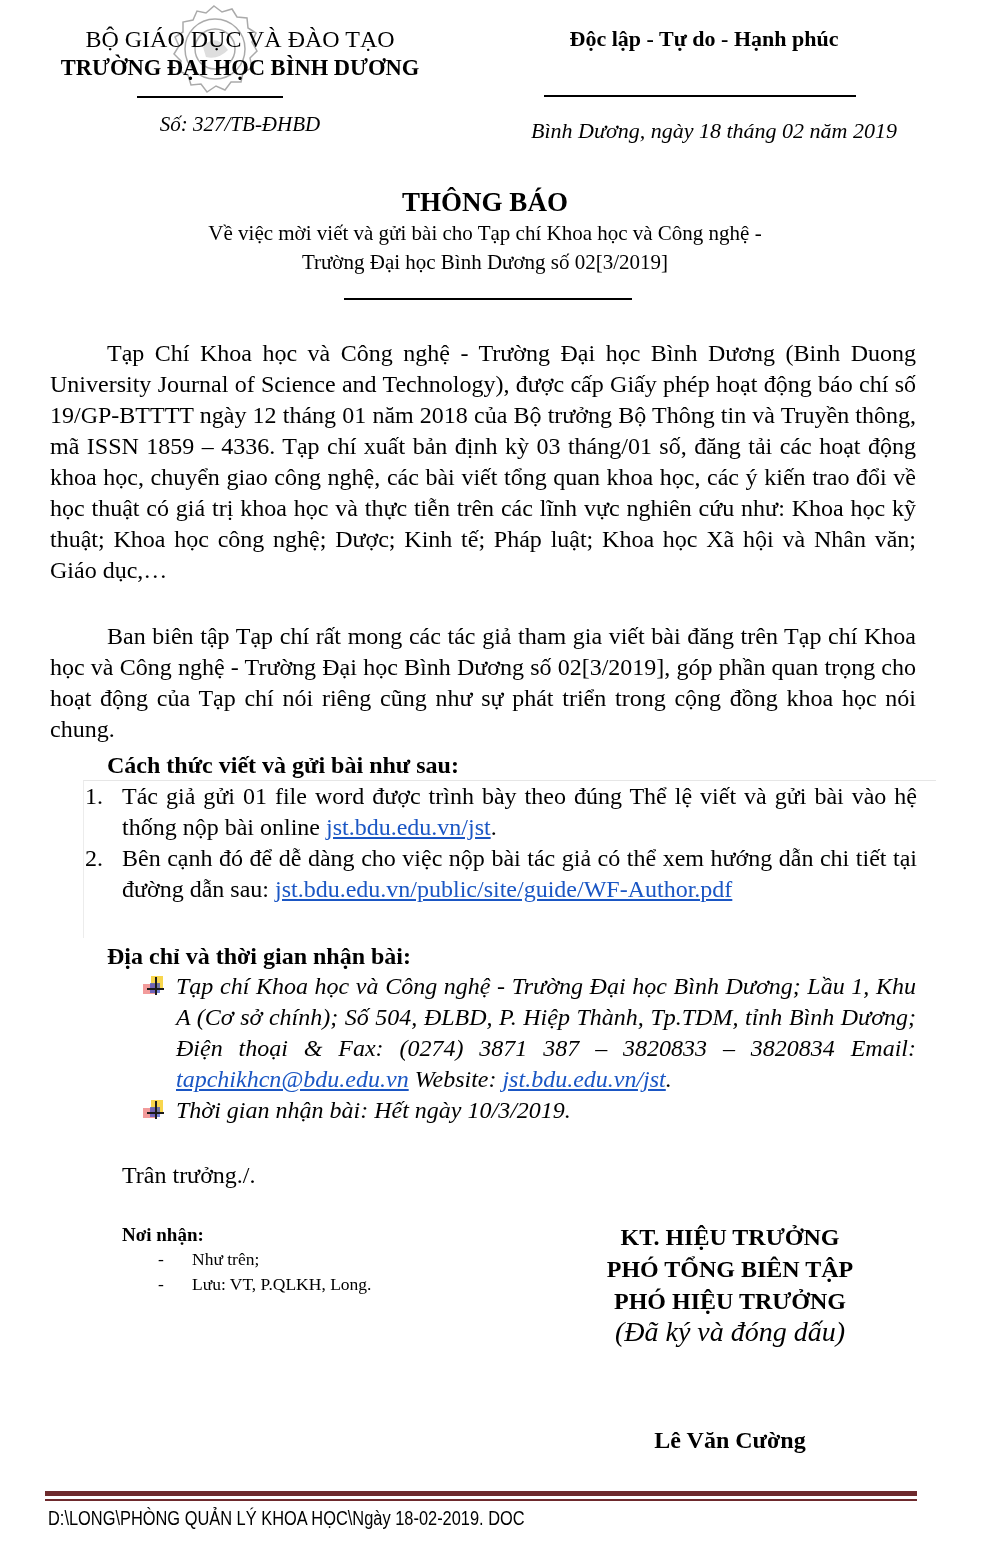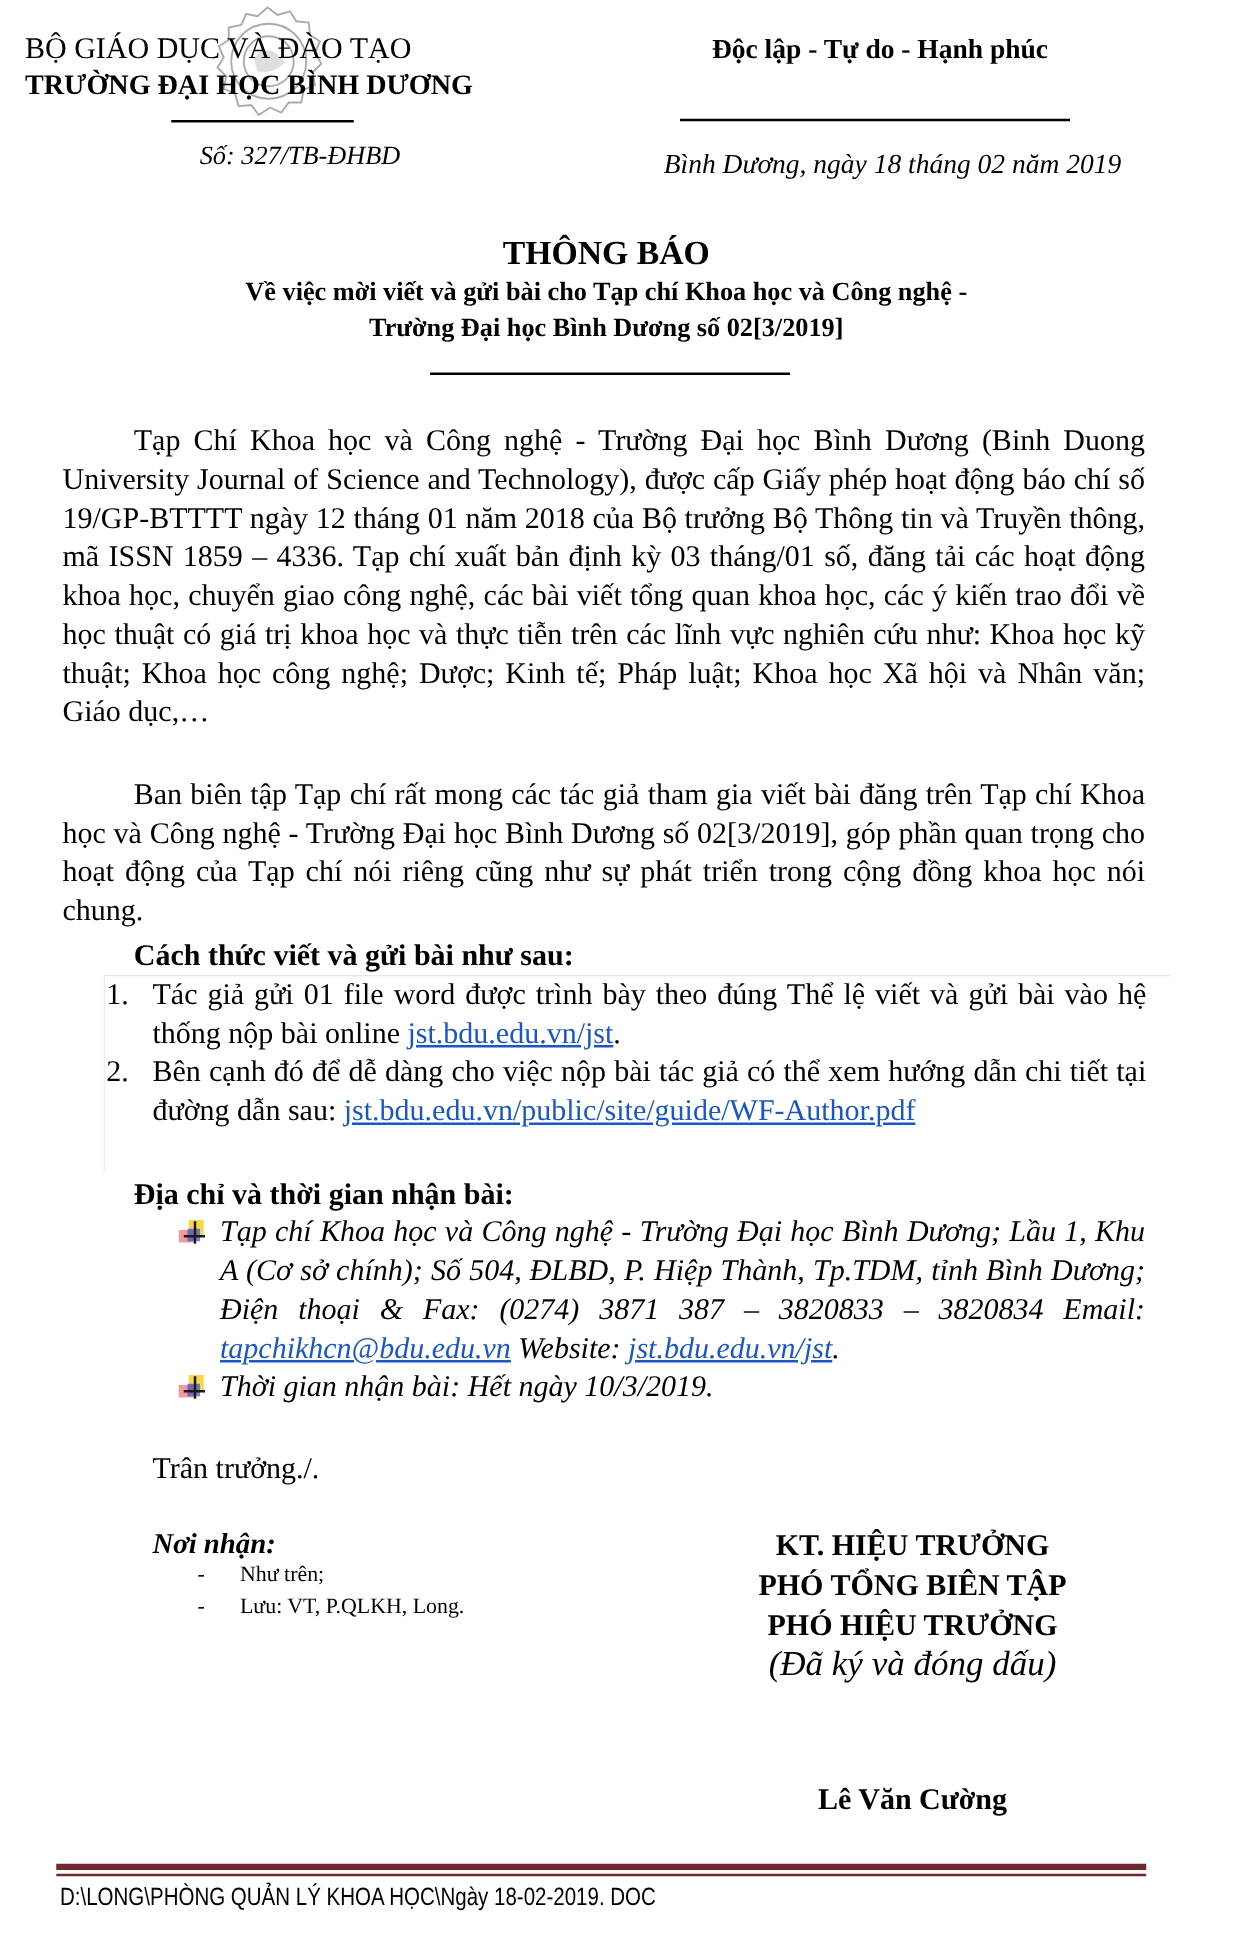--- a/index.html
+++ b/index.html
@@ -2,40 +2,40 @@
 <html><head>
   <meta charset="utf-8">
   <style>
     * { margin: 0; padding: 0; box-sizing: border-box; }
     html, body { width: 1000px; height: 1555px; background: #ffffff; overflow: hidden; }
     body { position: relative; font-family: "Liberation Serif", "DejaVu Serif", serif; color: #000; }
 
     .abs { position: absolute; }
 
     
-    .hdr-left { left: 20px; top: 24px; width: 440px; }
+    .hdr-left { left: 20px; top: 24px; width: 440px; text-align: center; }
     .ministry { font-size: 24px; line-height: 30px; letter-spacing: 0px; }
     .school { font-size: 22.5px; line-height: 28px; font-weight: bold; }
     .hdr-left-rule { left: 137px; top: 96px; width: 146px; height: 1.5px; background: #000; }
     .docnum { left: 20px; top: 110px; width: 440px; text-align: center; font-size: 21px; line-height: 28px; font-style: italic; }
 
     
     .seal { left: 168px; top: 2px; width: 92px; height: 100px; opacity: 0.55; }
 
     
     .hdr-right { left: 452px; top: 24px; width: 504px; text-align: center; }
     .republic { font-size: 22px; line-height: 30px; font-weight: bold; }
     .motto { font-size: 22px; line-height: 30px; font-weight: bold; }
     .hdr-right-rule { left: 544px; top: 95px; width: 312px; height: 1.5px; background: #000; }
     .date { left: 452px; top: 116px; width: 504px; text-align: center; font-size: 22px; line-height: 30px; font-style: italic; padding-left: 20px; }
 
     
     .title-block { left: 60px; top: 185px; width: 850px; text-align: center; }
     .title { font-size: 27px; line-height: 34px; font-weight: bold; }
-    .subtitle { font-size: 21px; line-height: 29px; font-weight: bold; }
+    .subtitle { font-size: 21px; line-height: 29px; font-weight: normal; }
     .title-rule { left: 344px; top: 298px; width: 288px; height: 1.5px; background: #000; }
 
     
     .body { left: 50px; width: 866px; font-size: 24px; line-height: 31px; text-align: justify; }
     .para p { text-indent: 57px; text-align: justify; text-align-last: left; }
     .p1 { top: 338px; }
     .p2 { top: 621px; }
 
     .sec-head { font-size: 24px; line-height: 31px; font-weight: bold; }
     .sec1 { left: 107px; top: 750px; }
@@ -56,21 +56,21 @@
     .bullet-icon { position: absolute; left: 3px; top: 5px; width: 22px; height: 20px; }
     .bullet-icon .y { position: absolute; left: 8px; top: 0; width: 12px; height: 12px; background: #f7d23a; opacity: 0.9; }
     .bullet-icon .r { position: absolute; left: 0; top: 8px; width: 12px; height: 10px; background: #f08a8a; opacity: 0.85; }
     .bullet-icon .b { position: absolute; left: 7px; top: 7px; width: 10px; height: 10px; background: #3a4fc7; opacity: 0.7; }
     .bullet-icon .vl { position: absolute; left: 12px; top: 1px; width: 2px; height: 18px; background: #1a1a1a; }
     .bullet-icon .hl { position: absolute; left: 4px; top: 12px; width: 17px; height: 2px; background: #1a1a1a; }
 
     .regards { left: 122px; top: 1160px; font-size: 24px; line-height: 31px; }
 
     .recipients { left: 122px; top: 1222px; font-size: 17px; }
-    .recip-head { font-weight: bold; font-style: italic; font-size: 23px; line-height: 25px; }
+    .recip-head { font-weight: bold; font-size: 19px; line-height: 25px; }
     .recip-item { display: flex; line-height: 25px; font-size: 17.5px; }
     .recip-dash { width: 70px; padding-left: 36px; flex-shrink: 0; }
 
     .sign { left: 560px; top: 1221px; width: 340px; text-align: center; }
     .sign-line { font-size: 24px; line-height: 32px; font-weight: bold; }
     .sign-note { font-size: 28px; line-height: 30px; font-style: italic; }
     .signer { left: 560px; top: 1424px; width: 340px; text-align: center; font-size: 24px; line-height: 32px; font-weight: bold; }
 
     .footer-rule-thick { left: 45px; top: 1491px; width: 872px; height: 5px; background: #6e2a2d; }
     .footer-rule-thin { left: 45px; top: 1499px; width: 872px; height: 1.5px; background: #6e2a2d; }

